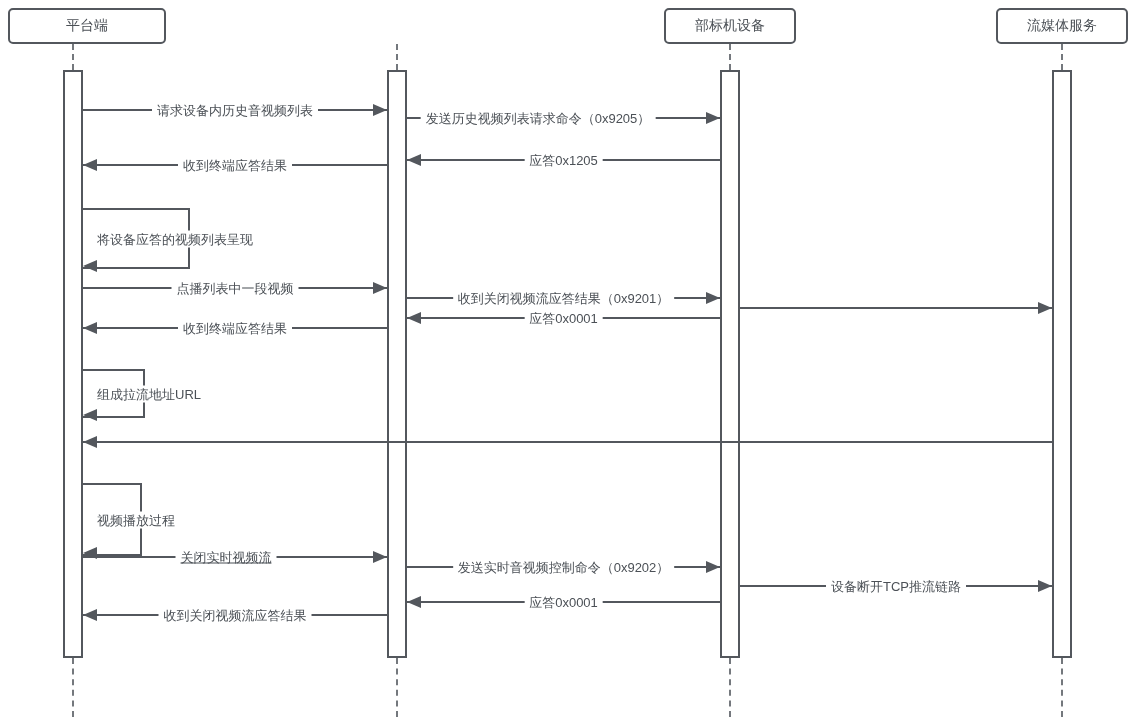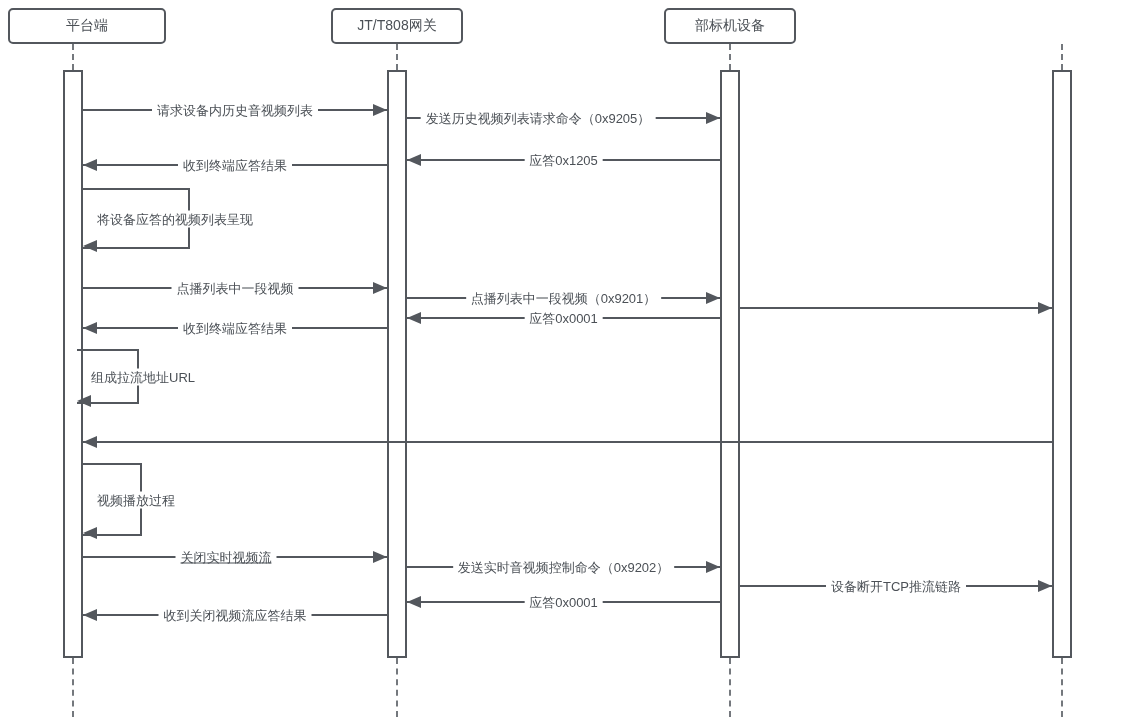--- a/index.html
+++ b/index.html
@@ -18,47 +18,47 @@
   .act{position:absolute;width:20px;box-sizing:border-box;
        border:2px solid var(--line);background:#fff;z-index:2;}
   .mline{position:absolute;height:0;border-top:2px solid var(--line);z-index:3;}
   .ah{position:absolute;width:0;height:0;border-top:6px solid transparent;
       border-bottom:6px solid transparent;z-index:3;}
   .ah.r{border-left:14px solid var(--line);}
   .ah.l{border-right:14px solid var(--line);}
   .mlabel{position:absolute;transform:translate(-50%,-50%);background:#fff;
           padding:0 5px;font-size:13px;white-space:nowrap;z-index:5;line-height:17px;}
   .selfbox{position:absolute;box-sizing:border-box;border:2px solid var(--line);
-           border-left:none;z-index:3;}
+           border-left:none;z-index:3;margin-top:20px;}
   .selflabel{position:absolute;left:10px;top:50%;transform:translateY(-50%);
              background:#fff;padding:0 4px;font-size:13px;white-space:nowrap;
              z-index:5;line-height:17px;}
 </style>
 </head>
 <body>
 
 <div id="stage">
     <div class="pbox" style="left: 8px; width: 158px;">
       <span>平台端</span>
     </div>
     <div class="dash-v" style="left: 72px; top: 44px; height: 26px;"></div>
     <div class="act" style="left: 63px; top: 70px; height: 588px;"></div>
     <div class="dash-v" style="left: 72px; top: 658px; height: 59px;"></div>
-    <div class="pbox" style="left: 331px; width: 132px;">
-      <span>JT/T808网关</span>
-    </div>
     <div class="dash-v" style="left: 396px; top: 44px; height: 26px;"></div>
     <div class="act" style="left: 387px; top: 70px; height: 588px;"></div>
     <div class="dash-v" style="left: 396px; top: 658px; height: 59px;"></div>
     <div class="pbox" style="left: 664px; width: 132px;">
       <span>部标机设备</span>
     </div>
     <div class="dash-v" style="left: 729px; top: 44px; height: 26px;"></div>
     <div class="act" style="left: 720px; top: 70px; height: 588px;"></div>
     <div class="dash-v" style="left: 729px; top: 658px; height: 59px;"></div>
+    <div class="pbox" style="left: 996px; width: 132px;">
+      <span>流媒体服务</span>
+    </div>
     <div class="dash-v" style="left: 1061px; top: 44px; height: 26px;"></div>
     <div class="act" style="left: 1052px; top: 70px; height: 588px;"></div>
     <div class="dash-v" style="left: 1061px; top: 658px; height: 59px;"></div>
     <div class="mline" style="left: 83px; width: 304px; top: 109px;"></div>
     <div class="ah r" style="left: 373px; top: 104px;"></div>
     <div class="mlabel" style="left: 235px; top: 110px;">请求设备内历史音视频列表</div>
     <div class="mline" style="left: 407px; width: 313px; top: 117px;"></div>
     <div class="ah r" style="left: 706px; top: 112px;"></div>
     <div class="mlabel" style="left: 538px; top: 118px;">发送历史视频列表请求命令（0x9205）</div>
     <div class="mline" style="left: 407px; width: 313px; top: 159px;"></div>
@@ -69,30 +69,30 @@
     <div class="mlabel" style="left: 235px; top: 165px;">收到终端应答结果</div>
     <div class="selfbox" style="left: 83px; top: 188px; width: 107px; height: 61px;">
       <div class="ah l" style="left: 0px; bottom: -5px; position: absolute;"></div>
       <div class="selflabel">将设备应答的视频列表呈现</div>
     </div>
     <div class="mline" style="left: 83px; width: 304px; top: 287px;"></div>
     <div class="ah r" style="left: 373px; top: 282px;"></div>
     <div class="mlabel" style="left: 235px; top: 288px;">点播列表中一段视频</div>
     <div class="mline" style="left: 407px; width: 313px; top: 297px;"></div>
     <div class="ah r" style="left: 706px; top: 292px;"></div>
-    <div class="mlabel" style="left: 563.5px; top: 298px;">点播列表中一段视频（0x9201）</div>
+    <div class="mlabel" style="left: 563.5px; top: 298px;">收到关闭视频流应答结果（0x9201）</div>
     <div class="mline" style="left: 740px; width: 312px; top: 307px;"></div>
     <div class="ah r" style="left: 1038px; top: 302px;"></div>
     <div class="mline" style="left: 407px; width: 313px; top: 317px;"></div>
     <div class="ah l" style="left: 407px; top: 312px;"></div>
     <div class="mlabel" style="left: 563.5px; top: 318px;">应答0x0001</div>
     <div class="mline" style="left: 83px; width: 304px; top: 327px;"></div>
     <div class="ah l" style="left: 83px; top: 322px;"></div>
     <div class="mlabel" style="left: 235px; top: 328px;">收到终端应答结果</div>
-    <div class="selfbox" style="left: 77px; top: 349px; width: 62px; height: 55px;">
+    <div class="selfbox" style="left: 83px; top: 349px; width: 62px; height: 49px;">
       <div class="ah l" style="left: 0px; bottom: -5px; position: absolute;"></div>
       <div class="selflabel">组成拉流地址URL</div>
     </div>
     <div class="mline" style="left: 83px; width: 969px; top: 441px;"></div>
     <div class="ah l" style="left: 83px; top: 436px;"></div>
     <div class="selfbox" style="left: 83px; top: 463px; width: 59px; height: 73px;">
       <div class="ah l" style="left: 0px; bottom: -5px; position: absolute;"></div>
       <div class="selflabel">视频播放过程</div>
     </div>
     <div class="mline" style="left: 83px; width: 304px; top: 556px;"></div>

